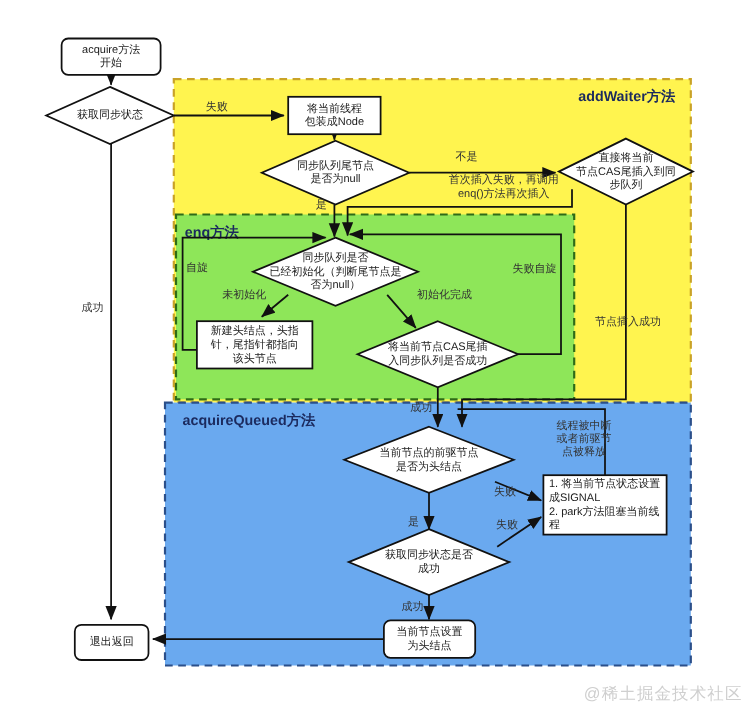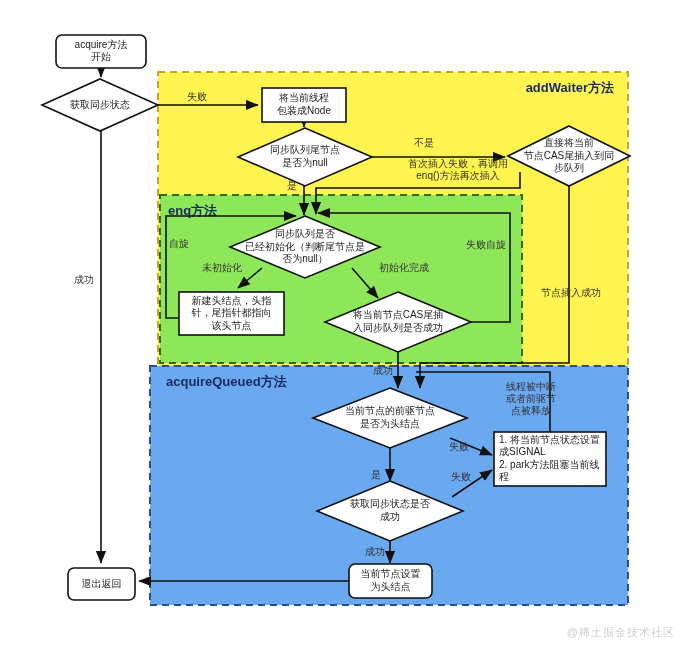--- a/index.html
+++ b/index.html
@@ -4,21 +4,21 @@
 <style>
   html,body{margin:0;padding:0;background:#ffffff;}
   body{width:687px;height:654px;overflow:hidden;
        font-family:"Liberation Sans","DejaVu Sans",sans-serif;}
   #stage{position:relative;width:687px;height:654px;background:#fff;}
   svg{position:absolute;left:0;top:0;width:687px;height:654px;}
   .nodeTxt{font-size:10px;fill:#1a1a1a;text-anchor:middle;dominant-baseline:middle;}
   .edgeTxt{font-size:10px;fill:#333;text-anchor:middle;dominant-baseline:middle;}
   .regionTitle{font-size:13px;font-weight:bold;fill:#1b2a5e;}
   .listTxt{font-size:10px;fill:#1a1a1a;text-anchor:start;dominant-baseline:middle;}
-  .wm{position:absolute;right:12px;bottom:14px;font-size:11px;color:#cfcfcf;letter-spacing:1px;}
+  .wm{position:absolute;right:12px;bottom:14px;font-size:15px;color:#cfcfcf;letter-spacing:1px;}
 </style>
 </head>
 <body>
 
 <div id="stage">
   <svg viewBox="0 0 687 654">
     <defs>
       <marker id="ar" markerWidth="9" markerHeight="9" refX="7.5" refY="3.2" orient="auto" markerUnits="strokeWidth">
         <path d="M0,0 L8,3.2 L0,6.4 z" fill="#111"></path>
       </marker>

